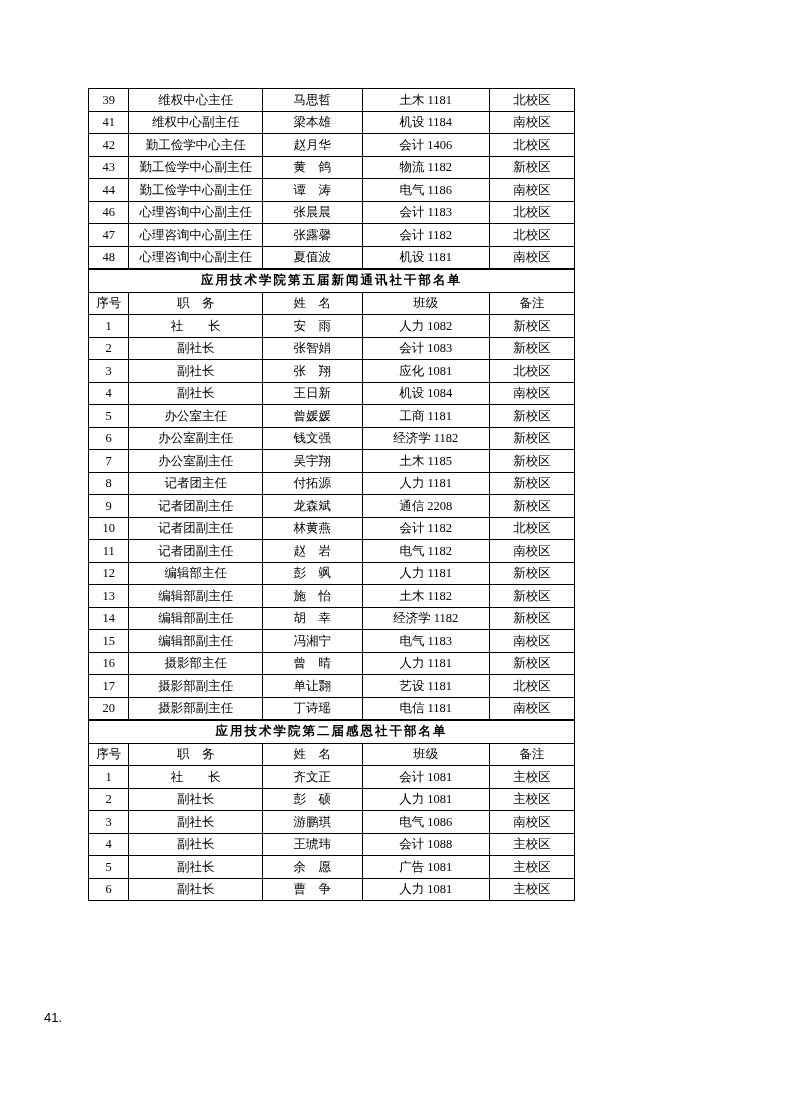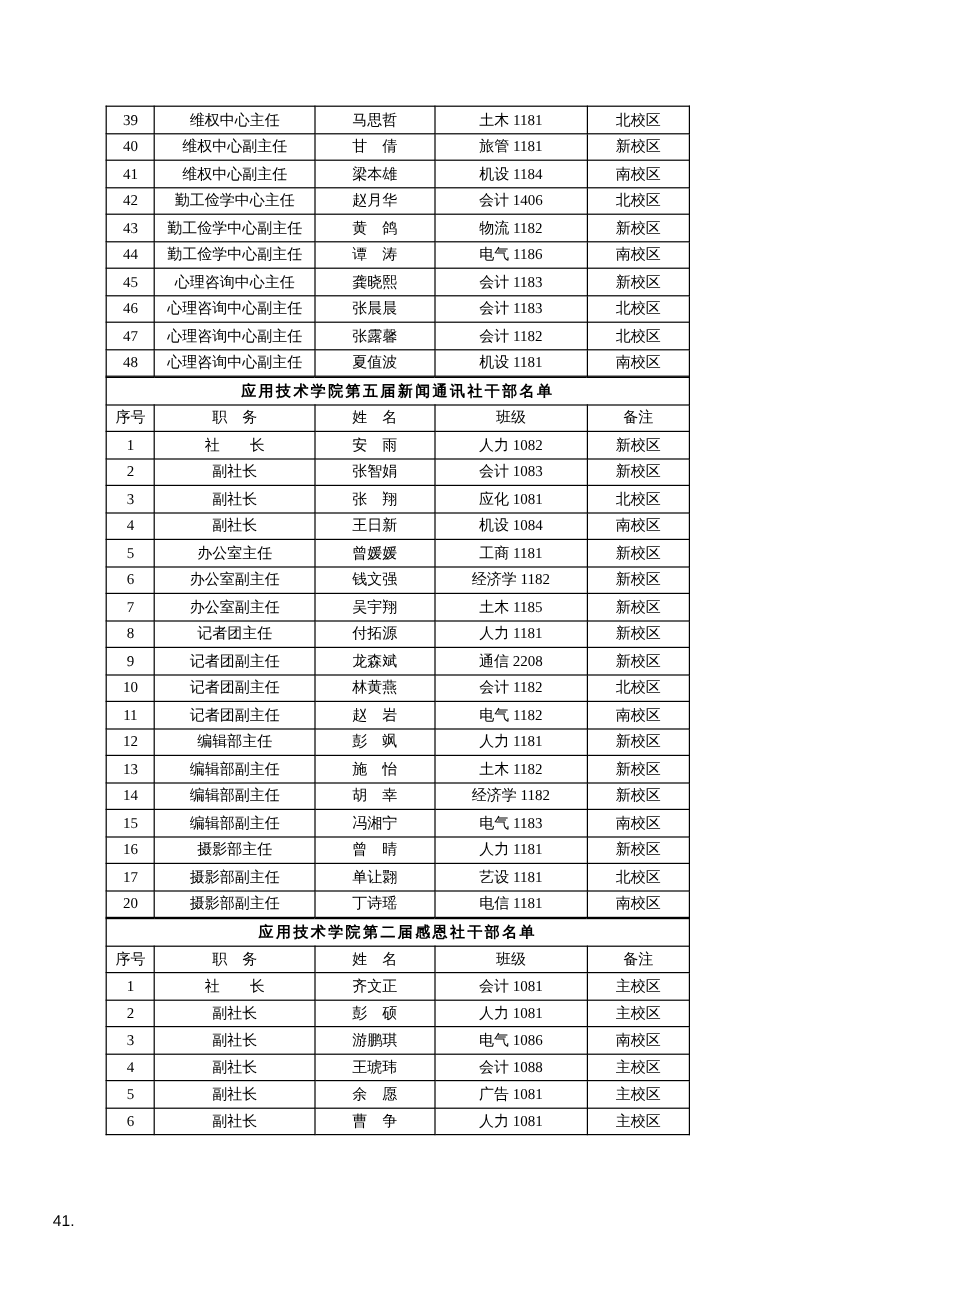--- a/index.html
+++ b/index.html
@@ -41,21 +41,21 @@
   col.c-post  { width: 27.5%; }
   col.c-name  { width: 20.5%; }
   col.c-class { width: 26.2%; }
   col.c-note  { width: 17.5%; }
 
   .title-row td {
     height: 38px;
     font-size: 16.5px;
     font-weight: bold;
     letter-spacing: 1px;
-    font-family: Liberation Sans, sans-serif;
+    font-family: Liberation Mono, monospace;
   }
   .title-text {
     display: inline-block;
     font-weight: bold;
     font-style: normal;
     letter-spacing: 2px;
   }
   .head-row td {
     font-size: 12.5px;
     height: 23px;
@@ -84,27 +84,20 @@
         </colgroup>
         <tbody>
           <tr>
             <td>39</td>
             <td>维权中心主任</td>
             <td>马思哲</td>
             <td>土木 1181</td>
             <td>北校区</td>
           </tr>
           <tr>
-            <td>40</td>
-            <td>维权中心副主任</td>
-            <td>甘　倩</td>
-            <td>旅管 1181</td>
-            <td>新校区</td>
-          </tr>
-          <tr>
             <td>41</td>
             <td>维权中心副主任</td>
             <td>梁本雄</td>
             <td>机设 1184</td>
             <td>南校区</td>
           </tr>
           <tr>
             <td>42</td>
             <td>勤工俭学中心主任</td>
             <td>赵月华</td>
@@ -117,27 +110,20 @@
             <td>黄　鸽</td>
             <td>物流 1182</td>
             <td>新校区</td>
           </tr>
           <tr>
             <td>44</td>
             <td>勤工俭学中心副主任</td>
             <td>谭　涛</td>
             <td>电气 1186</td>
             <td>南校区</td>
-          </tr>
-          <tr>
-            <td>45</td>
-            <td>心理咨询中心主任</td>
-            <td>龚晓熙</td>
-            <td>会计 1183</td>
-            <td>新校区</td>
           </tr>
           <tr>
             <td>46</td>
             <td>心理咨询中心副主任</td>
             <td>张晨晨</td>
             <td>会计 1183</td>
             <td>北校区</td>
           </tr>
           <tr>
             <td>47</td>

